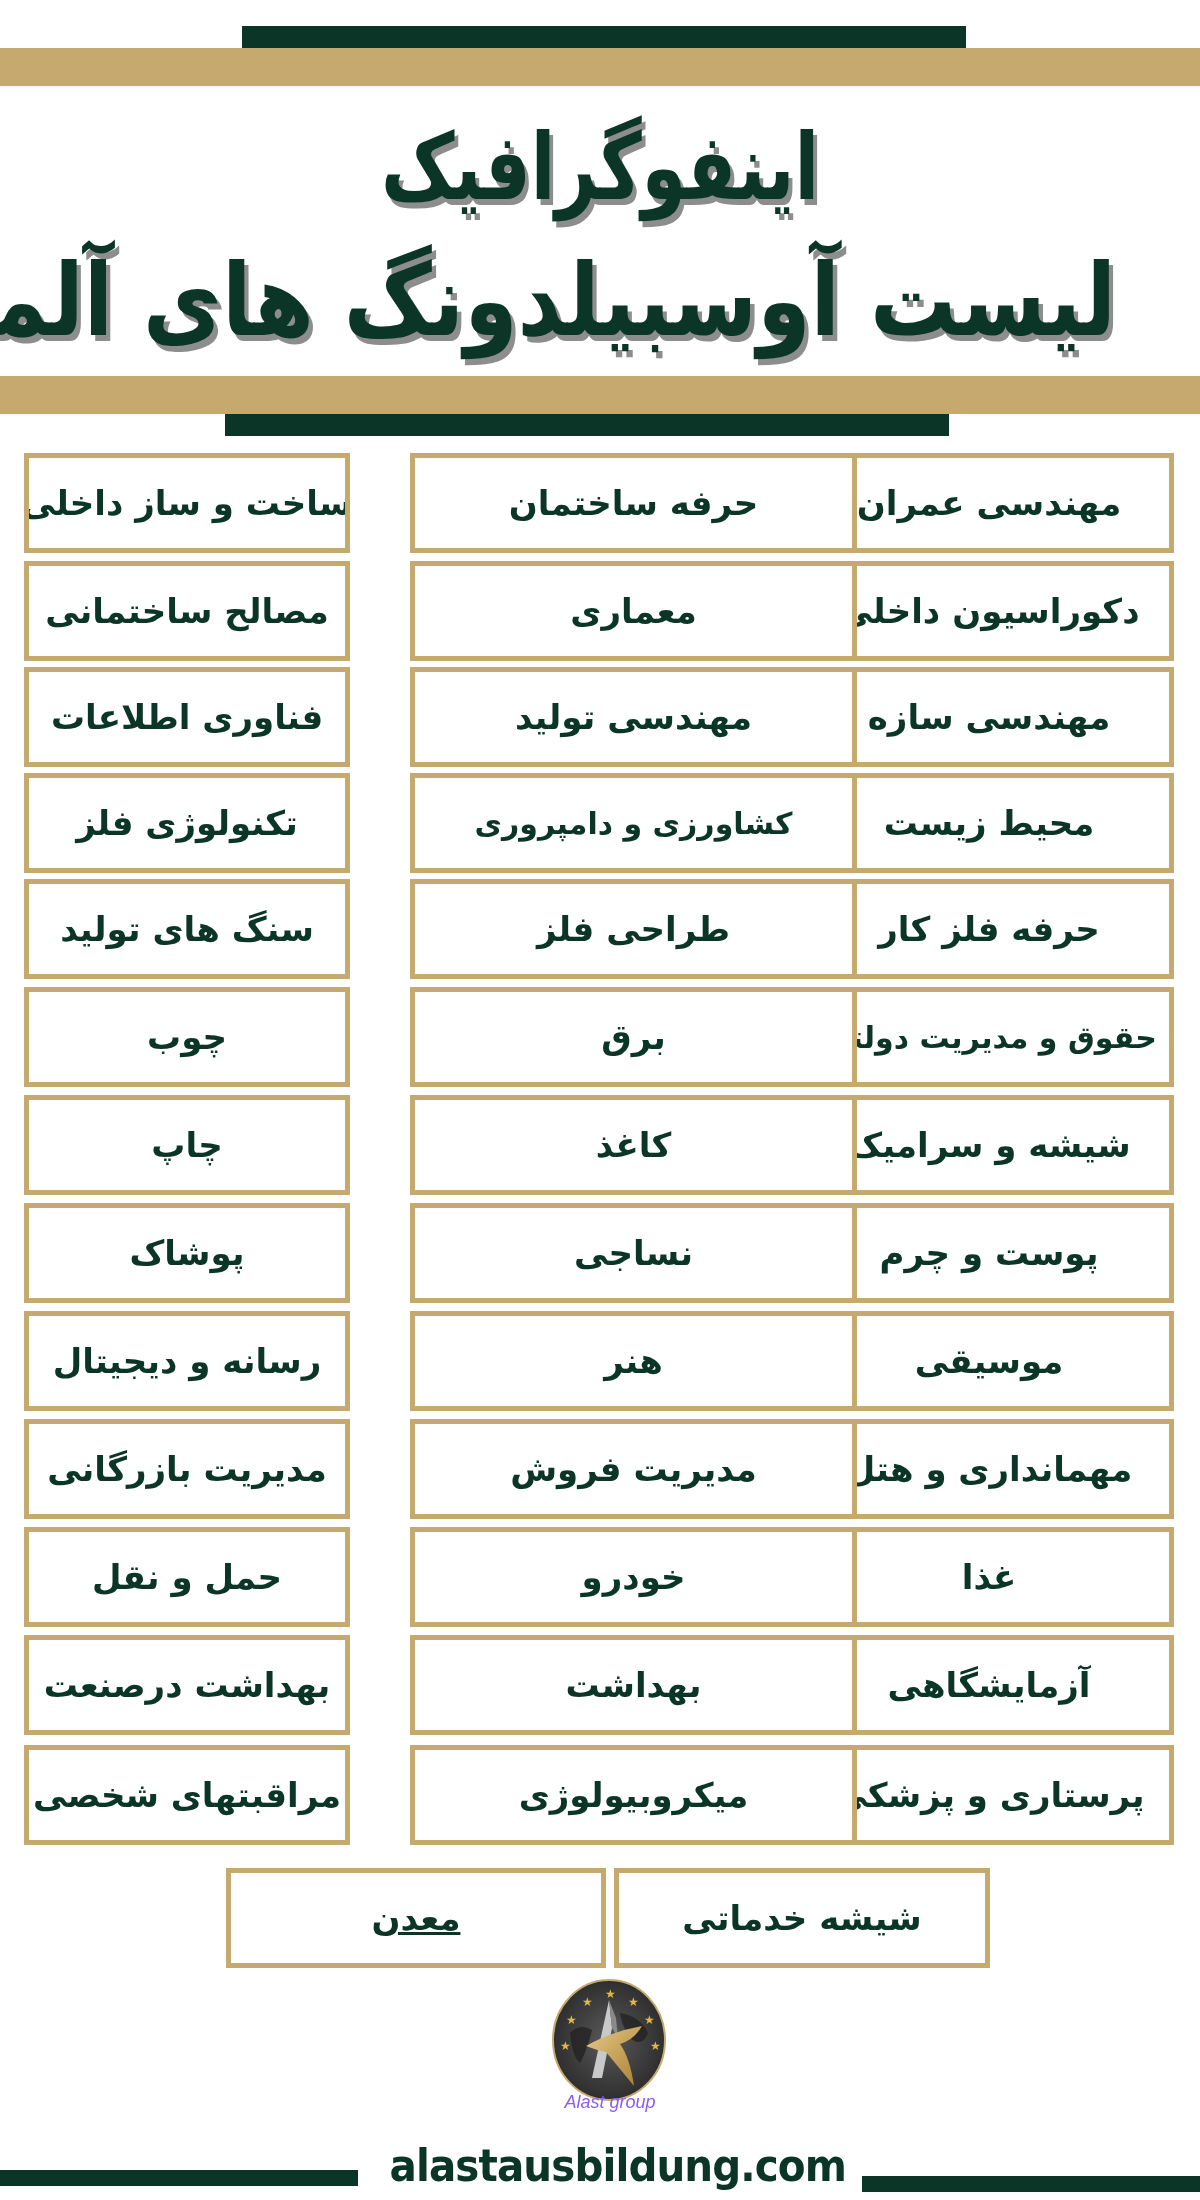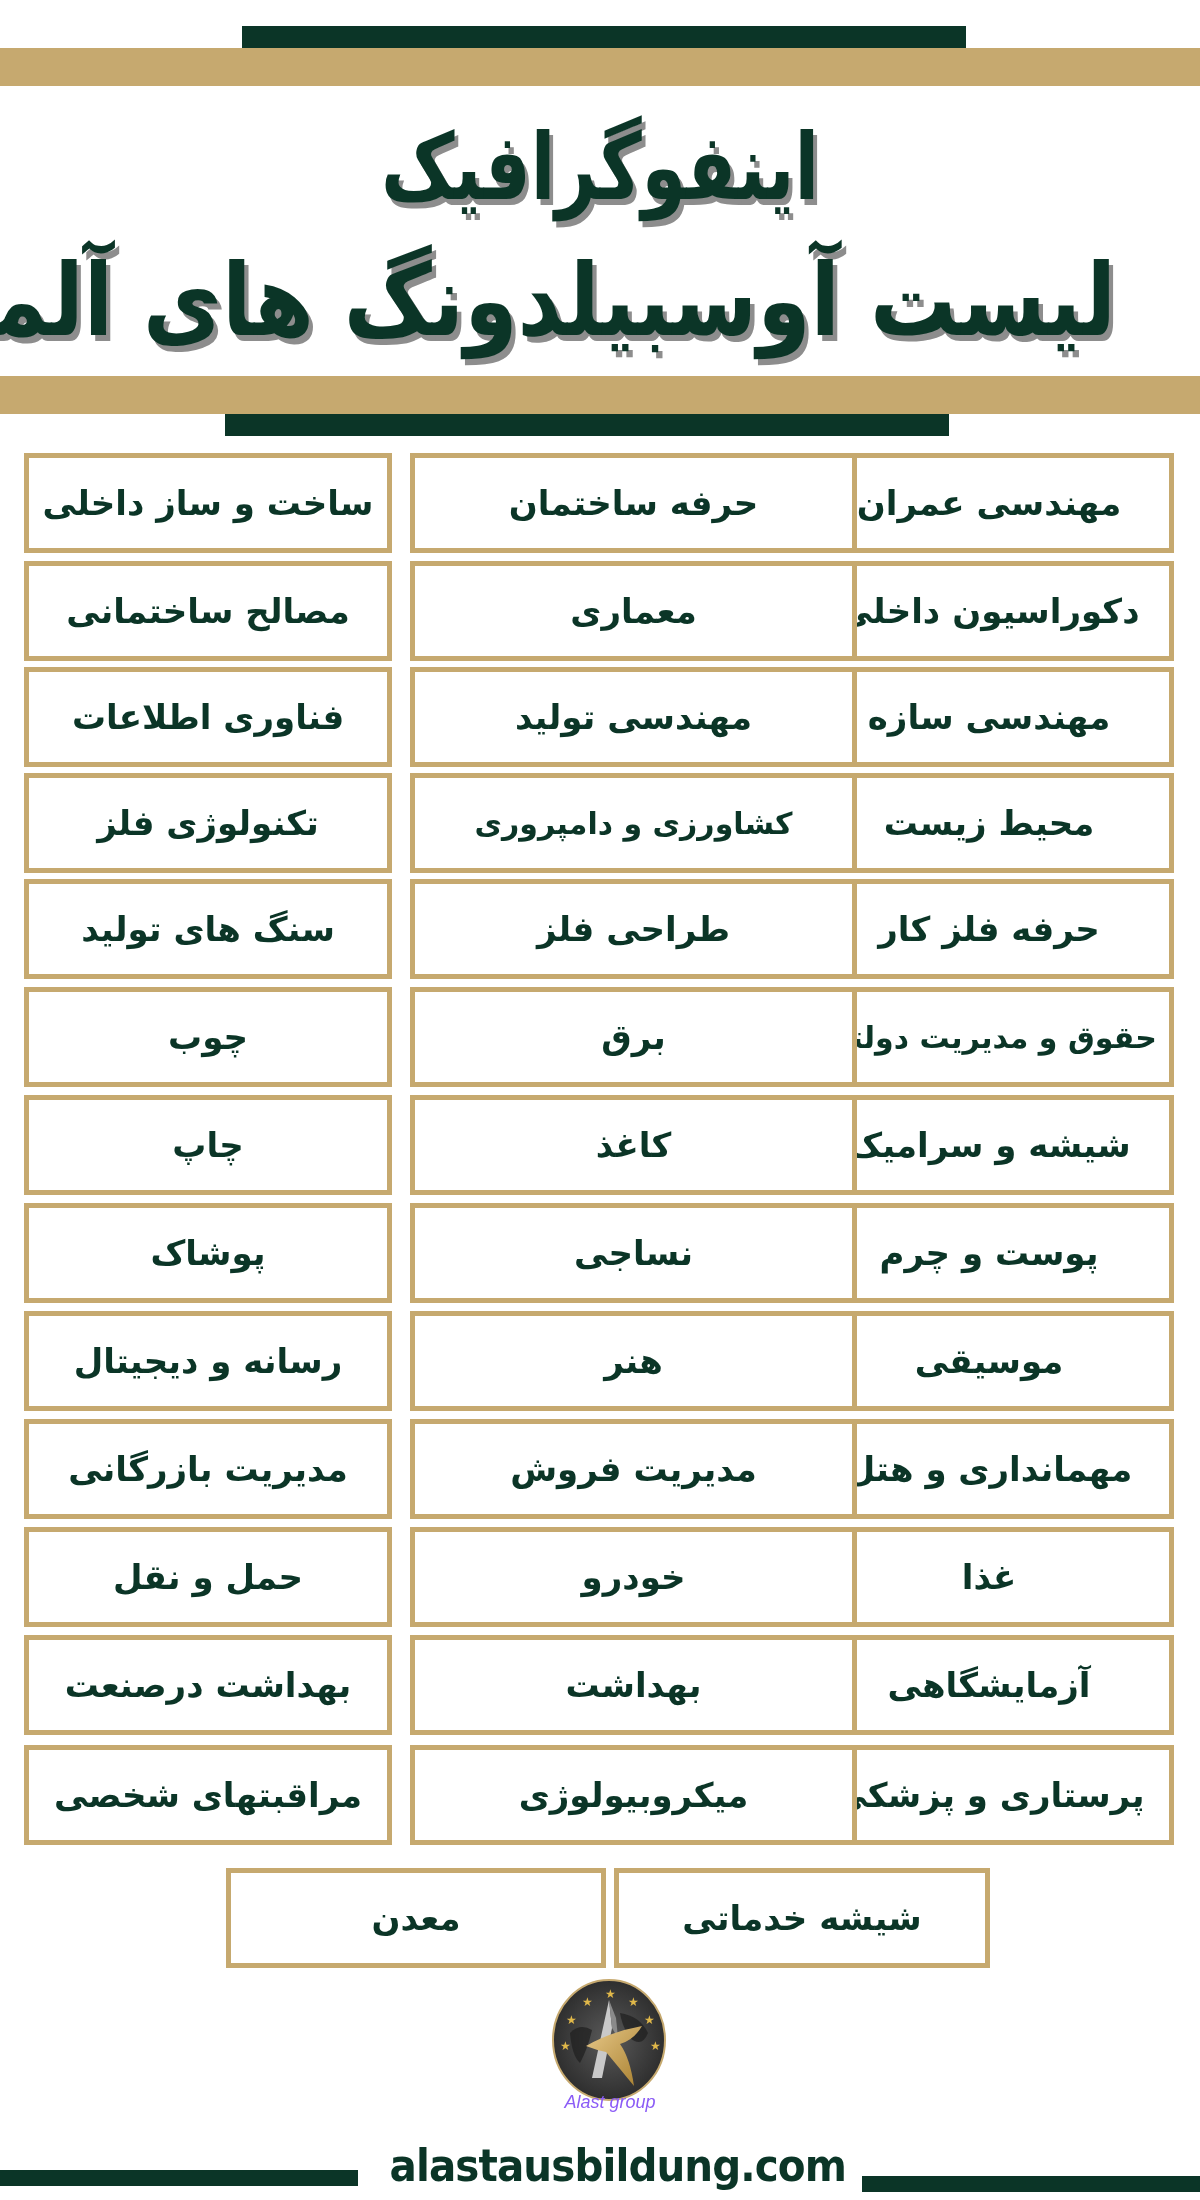--- a/index.html
+++ b/index.html
@@ -30,25 +30,25 @@
       position: absolute; top: 0; height: 100px; box-sizing: border-box;
       border: 5px solid #c6a96f; background: #fff;
       display: flex; align-items: center; justify-content: center;
       direction: rtl; text-align: center;
       font-weight: bold; font-size: 34px; color: #0b3527;
       white-space: nowrap; overflow: hidden;
     }
     .cell span { display: inline-block; }
     .c3 { left: 772px; width: 378px; padding-left: 8px; }
     .c2 { left: 386px; width: 447px; }
-    .c1 { left: 0px; width: 368px; }
+    .c1 { left: 0px; width: 326px; }
 
     .last-row { position: absolute; top: 1868px; height: 100px; left: 0; width: 1200px; }
     .last-row .cell.r { left: 614px; width: 376px; }
-    .last-row .cell.l { left: 226px; width: 380px; }
+    .last-row .cell.l { left: 226px; width: 380px; text-decoration: underline; }
 
     .logo { position: absolute; left: 550px; top: 1978px; width: 118px; height: 124px; }
     .logo-caption {
       position: absolute; left: 520px; top: 2092px; width: 180px; text-align: center;
       font-family: Liberation Sans, sans-serif; font-style: italic; font-size: 18px; color: #8b5cf6;
     }
     .site {
       position: absolute; left: 370px; width: 490px; top: 2140px; text-align: center;
       font-family: "DejaVu Sans", sans-serif; font-weight: bold; font-size: 44px;
       color: #0b3527; letter-spacing: -1px;

